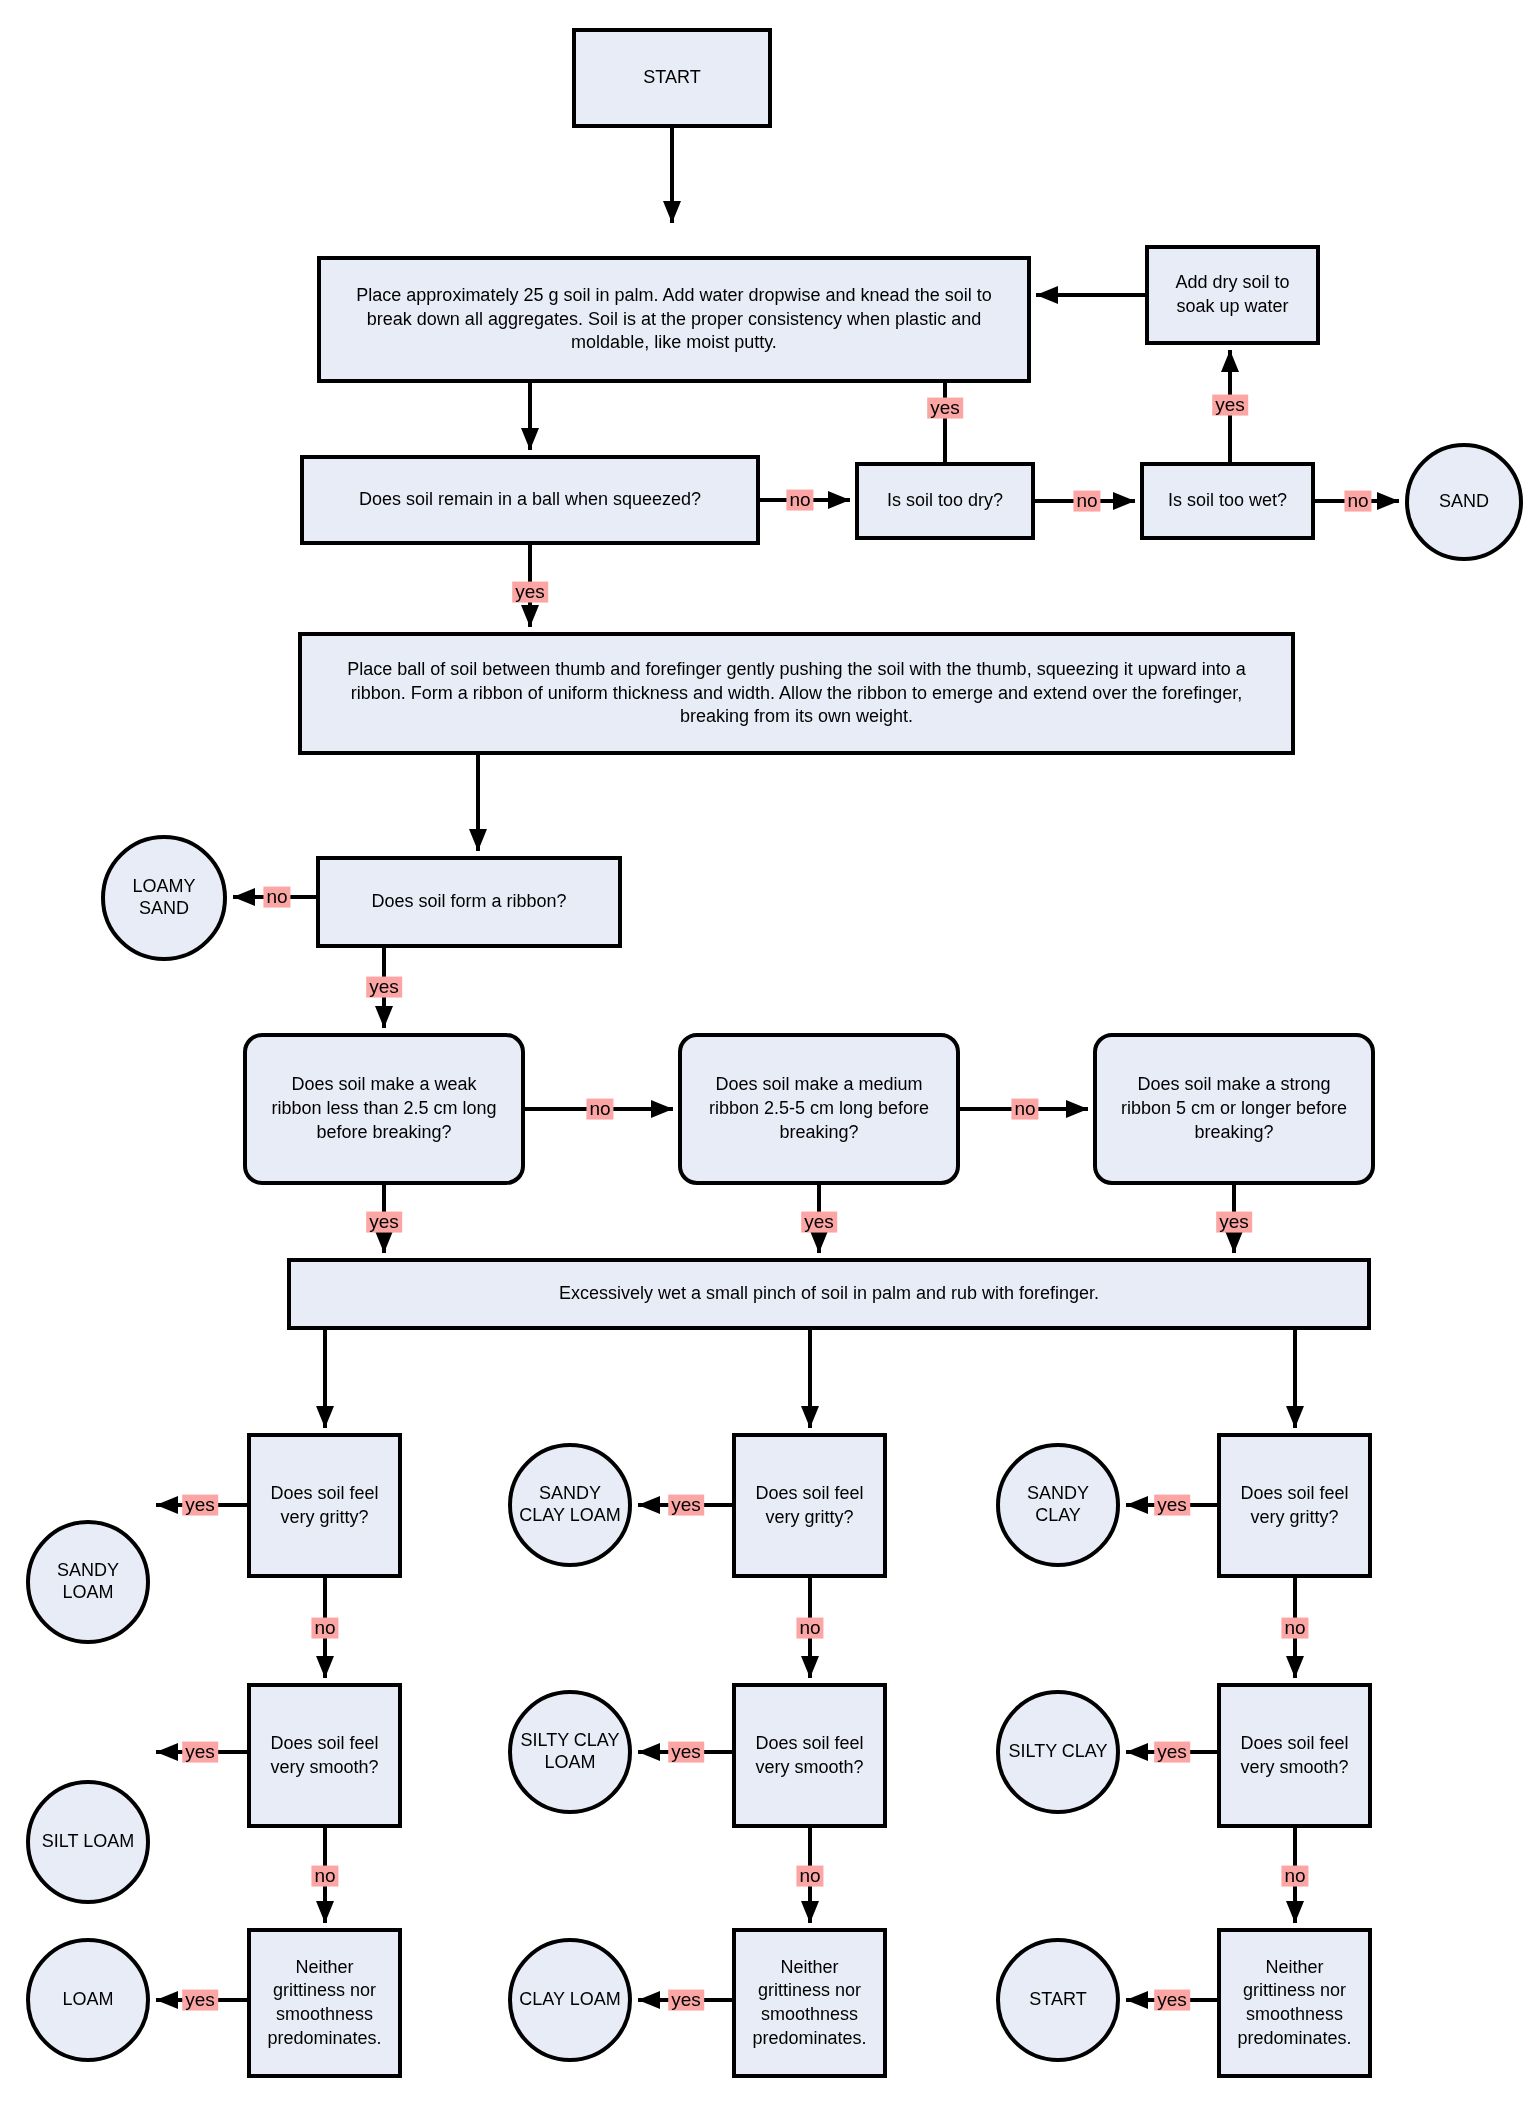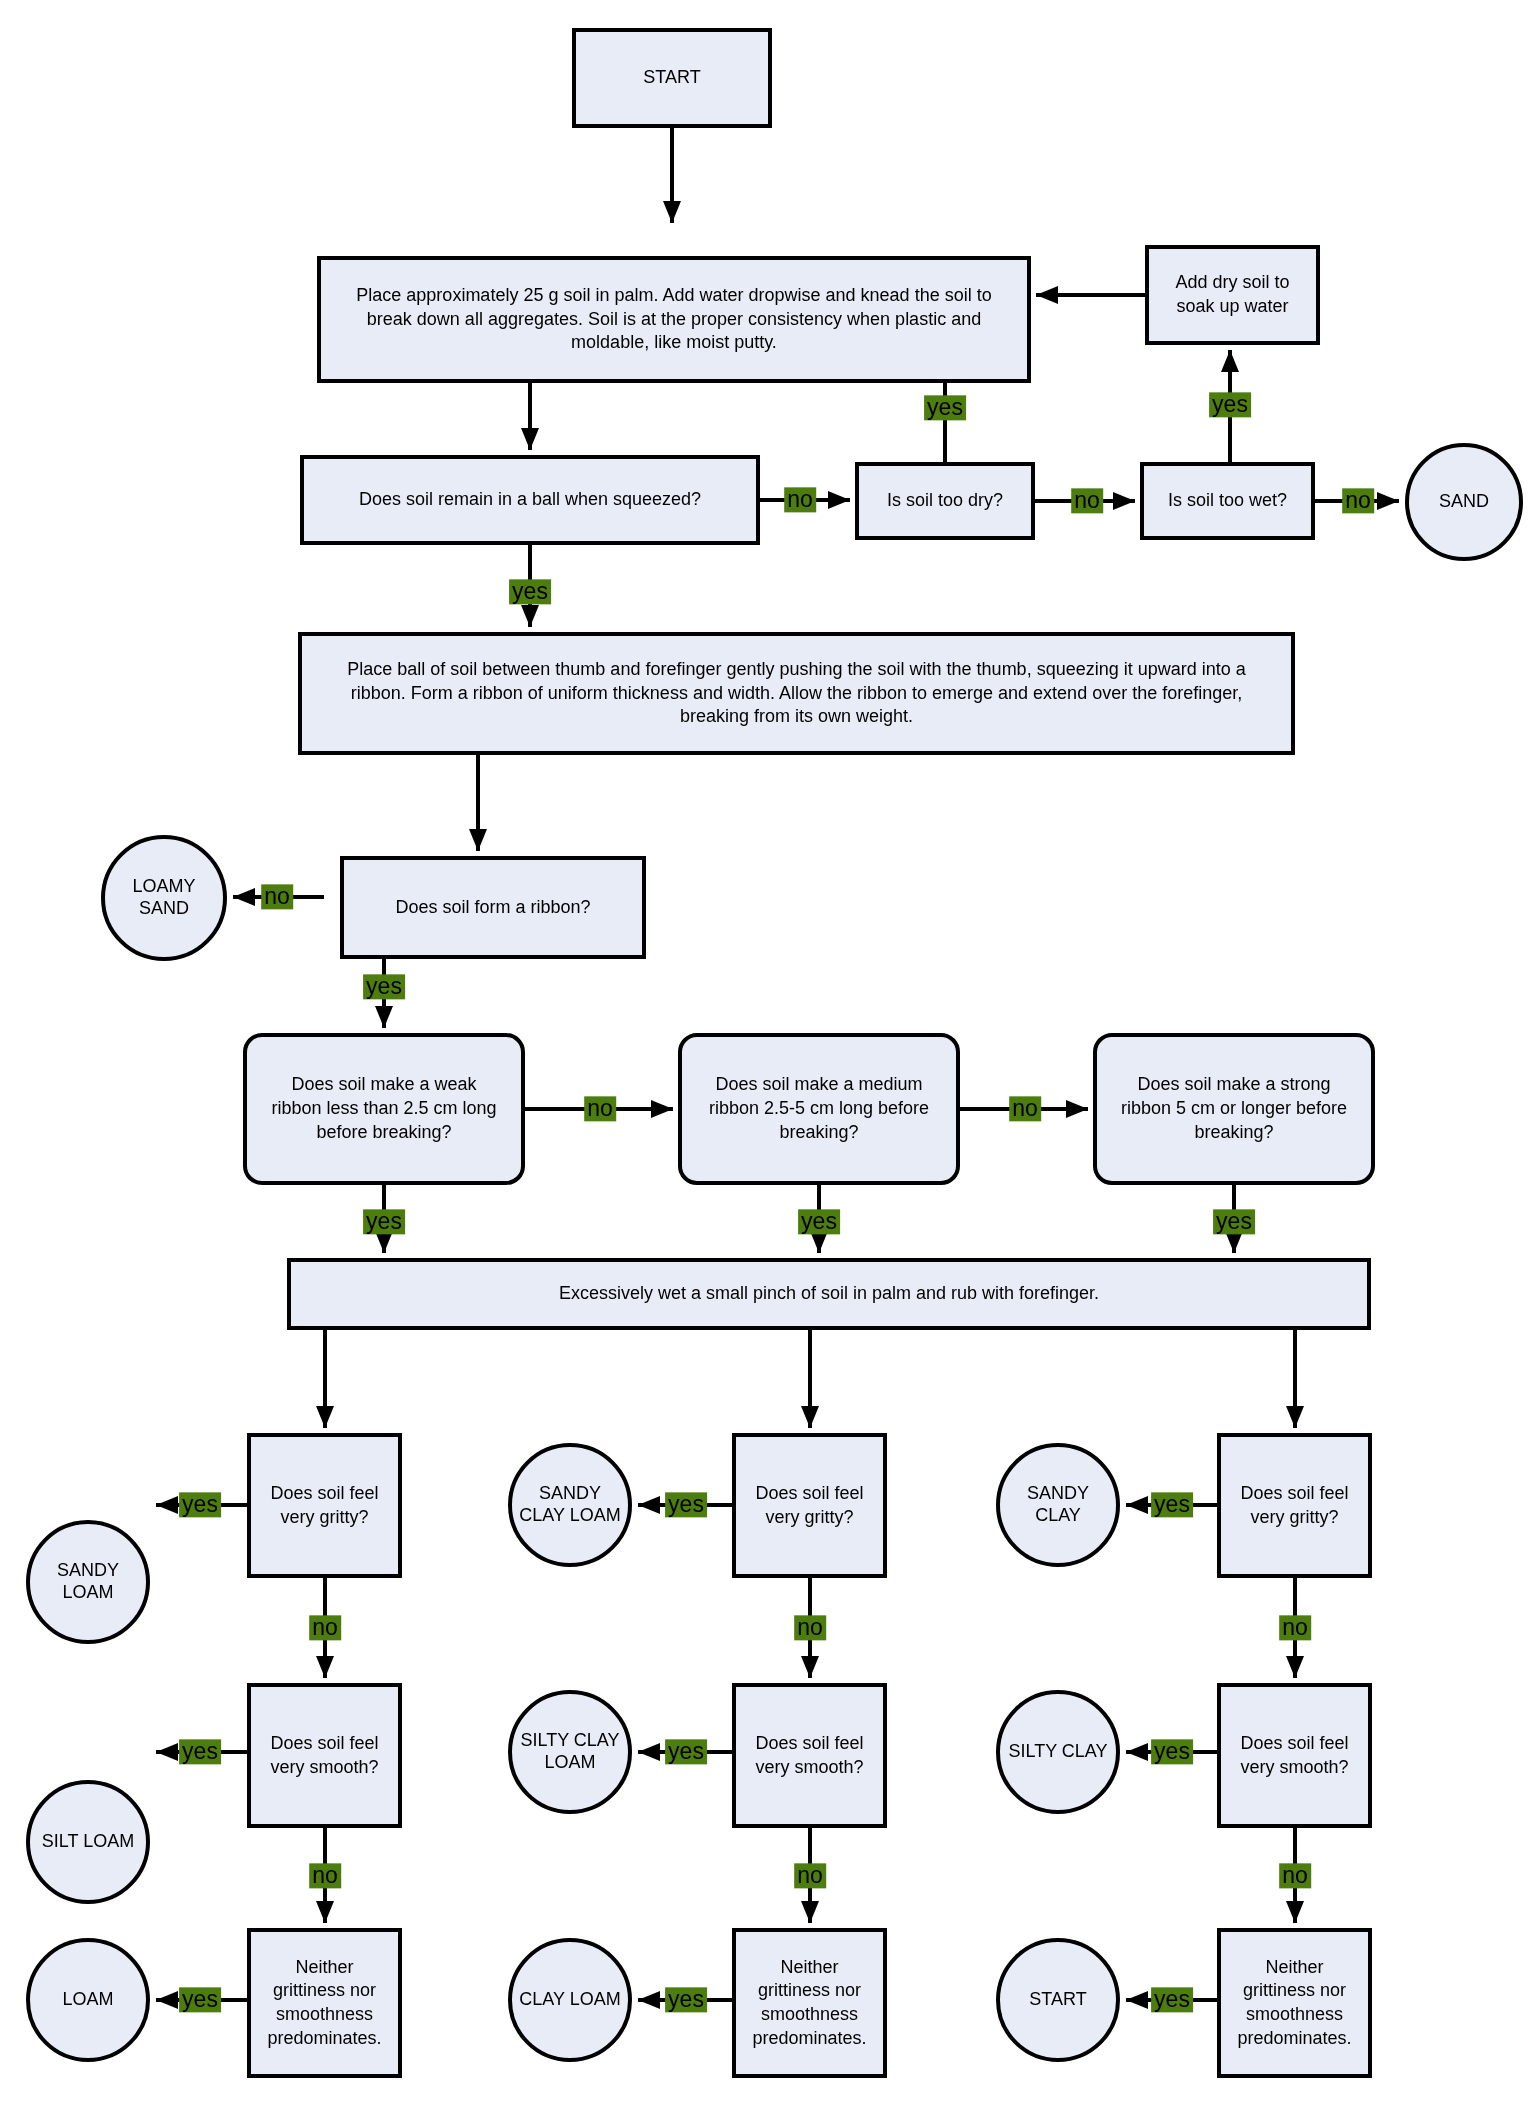--- a/index.html
+++ b/index.html
@@ -11,22 +11,22 @@
   .box, .circle {
     position:absolute; background:#E8ECF6; border:4px solid #000;
     display:flex; align-items:center; justify-content:center;
     text-align:center; font-size:18px; line-height:1.32; padding:2px 10px;
   }
   .circle { border-radius:50%; line-height:1.22; padding:4px; }
   .pad-wide { padding:4px 34px;margin-top:28px; }
   .pad-proc { padding:4px 26px; }
   .pad-q    { padding:4px 22px;border-radius:19px; }
   .lbl {
-    position:absolute; transform:translate(-50%,-50%); background:#4d7c0f;
-    padding:0 3px; font-size:23px; line-height:1.1; white-space:nowrap;
+    position:absolute; transform:translate(-50%,-50%); background:#fca5a5;
+    padding:0 3px; font-size:19px; line-height:1.1; white-space:nowrap;
   }
   svg.connectors { position:absolute; left:0; top:0; width:1537px; height:2101px; pointer-events:none; }
   svg.connectors line { stroke:#000; stroke-width:4; }
 </style>
 </head>
 <body>
 
 <div id="canvas">
 
   <svg class="connectors" viewBox="0 0 1537 2101">
@@ -74,21 +74,21 @@
 
   <div class="box" style="left:572px;top:28px;width:200px;height:100px">START</div>
   <div class="box pad-wide" style="left:317px;top:228px;width:714px;height:127px">Place approximately 25 g soil in palm. Add water dropwise and knead the soil to break down all aggregates. Soil is at the proper consistency when plastic and moldable, like moist putty.</div>
   <div class="box" style="left:1145px;top:245px;width:175px;height:100px">Add dry soil to soak up water</div>
   <div class="box" style="left:300px;top:455px;width:460px;height:90px">Does soil remain in a ball when squeezed?</div>
   <div class="box" style="left:855px;top:462px;width:180px;height:78px">Is soil too dry?</div>
   <div class="box" style="left:1140px;top:462px;width:175px;height:78px">Is soil too wet?</div>
   <div class="circle" style="left:1405px;top:443px;width:118px;height:118px">SAND</div>
   <div class="box pad-proc" style="left:298px;top:632px;width:997px;height:123px">Place ball of soil between thumb and forefinger gently pushing the soil with the thumb, squeezing it upward into a ribbon. Form a ribbon of uniform thickness and width. Allow the ribbon to emerge and extend over the forefinger, breaking from its own weight.</div>
   <div class="circle" style="left:101px;top:835px;width:126px;height:126px">LOAMY SAND</div>
-  <div class="box" style="left:340px;top:856px;width:306px;height:103px">Does soil form a ribbon?</div>
+  <div class="box" style="left:316px;top:856px;width:306px;height:92px">Does soil form a ribbon?</div>
   <div class="box pad-q" style="left:243px;top:1033px;width:282px;height:152px">Does soil make a weak ribbon less than 2.5 cm long before breaking?</div>
   <div class="box pad-q" style="left:678px;top:1033px;width:282px;height:152px">Does soil make a medium ribbon 2.5-5 cm long before breaking?</div>
   <div class="box pad-q" style="left:1093px;top:1033px;width:282px;height:152px">Does soil make a strong ribbon 5 cm or longer before breaking?</div>
   <div class="box" style="left:287px;top:1258px;width:1084px;height:72px">Excessively wet a small pinch of soil in palm and rub with forefinger.</div>
 
   <div class="box" style="left:247px;top:1433px;width:155px;height:145px">Does soil feel very gritty?</div>
   <div class="circle" style="left:26px;top:1520px;width:124px;height:124px">SANDY LOAM</div>
   <div class="box" style="left:247px;top:1683px;width:155px;height:145px">Does soil feel very smooth?</div>
   <div class="circle" style="left:26px;top:1780px;width:124px;height:124px">SILT LOAM</div>
   <div class="box" style="left:247px;top:1928px;width:155px;height:150px">Neither grittiness nor smoothness predominates.</div>

